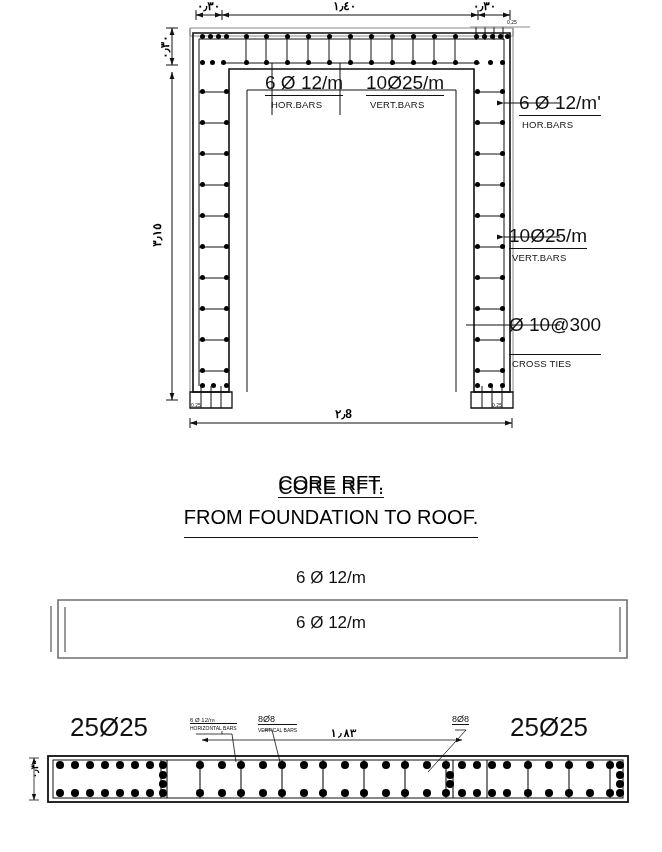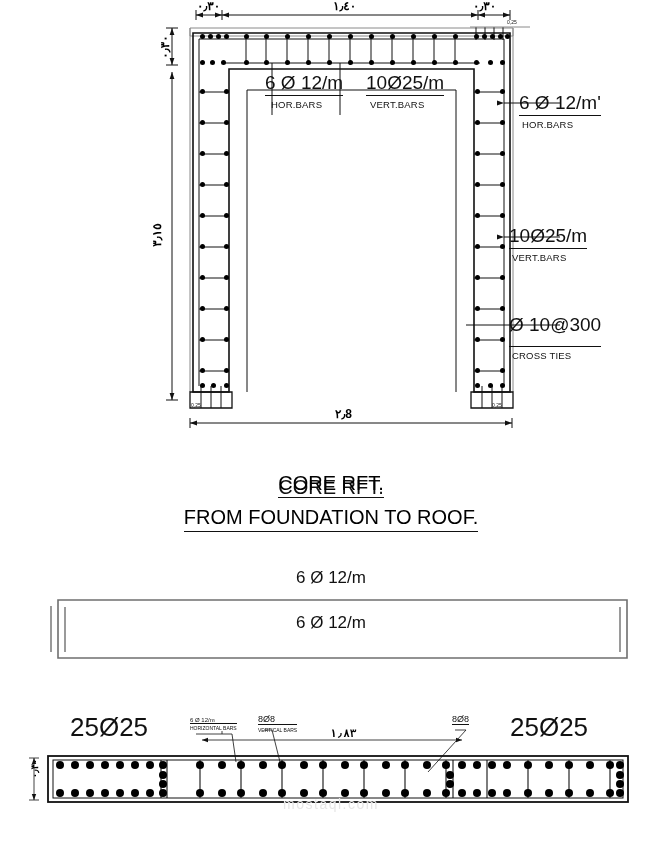--- a/index.html
+++ b/index.html
@@ -298,34 +298,34 @@
 
   <div style="position:absolute;left:519px;top:92px;">
     <div class="note-big uline" style="position:relative;padding-bottom:1px;">6 Ø 12/m'</div>
     <div class="note-sm" style="position:relative;left:3px;top:3px;">HOR.BARS</div>
   </div>
   <div style="position:absolute;left:509px;top:225px;">
     <div class="note-big uline" style="position:relative;padding-bottom:1px;">10Ø25/m</div>
     <div class="note-sm" style="position:relative;left:3px;top:3px;">VERT.BARS</div>
   </div>
   <div style="position:absolute;left:509px;top:314px;">
-    <div class="note-big uline" style="position:relative;padding-bottom:10px;text-align:center;">Ø 10@300</div>
+    <div class="note-big uline" style="position:relative;padding-bottom:18px;text-align:center;">Ø 10@300</div>
     <div class="note-sm" style="position:relative;left:3px;top:3px;">CROSS TIES</div>
   </div>
 </div>
 
 <div class="title" style="left:0;top:476px;width:662px;text-align:center;text-decoration:none;">CORE RFT.</div>
 <div class="abs" style="left:0;top:472px;width:662px;text-align:center;">
   <div style="display:inline-block;">
     <div class="uline" style="position:relative;font-size:20px;padding-bottom:2px;">CORE RFT.</div>
   </div>
 </div>
 <div class="abs" style="left:0;top:506px;width:662px;text-align:center;">
   <div style="display:inline-block;">
-    <div class="uline" style="position:relative;font-size:20px;padding-bottom:2px;">FROM FOUNDATION TO ROOF.</div>
+    <div class="uline" style="position:relative;font-size:20px;padding-bottom:8px;">FROM FOUNDATION TO ROOF.</div>
   </div>
 </div>
 
 <div class="abs" style="left:0;top:560px;width:662px;height:110px;">
   <div class="midbar" style="left:0;top:8px;width:662px;text-align:center;">6 Ø 12/m</div>
   <svg width="662" height="110">
     <path d="M58,40 L627,40 L627,98 L58,98 Z" fill="none" stroke="#6f6f6f" stroke-width="1.6"></path>
     <line x1="65" y1="47" x2="65" y2="92" stroke="#6f6f6f" stroke-width="1.4"></line>
     <line x1="620" y1="47" x2="620" y2="92" stroke="#6f6f6f" stroke-width="1.4"></line>
     <line x1="51" y1="46" x2="51" y2="92" stroke="#6f6f6f" stroke-width="1.4"></line>
@@ -463,14 +463,13 @@
     <div class="dot" style="left:159px;top:71px;width:8px;height:8px;"></div>
     <div class="dot" style="left:159px;top:80px;width:8px;height:8px;"></div>
     <div class="dot" style="left:446px;top:71px;width:8px;height:8px;"></div>
     <div class="dot" style="left:446px;top:80px;width:8px;height:8px;"></div>
     <div class="dot" style="left:616px;top:71px;width:8px;height:8px;"></div>
     <div class="dot" style="left:616px;top:80px;width:8px;height:8px;"></div>
   </div>
 </div>
 
 <div class="wm" style="left:0;top:795px;width:662px;">
-  <div class="wm-en" style="margin-top:1px;">mostaql.com</div>
 </div>
 
 </body></html>

